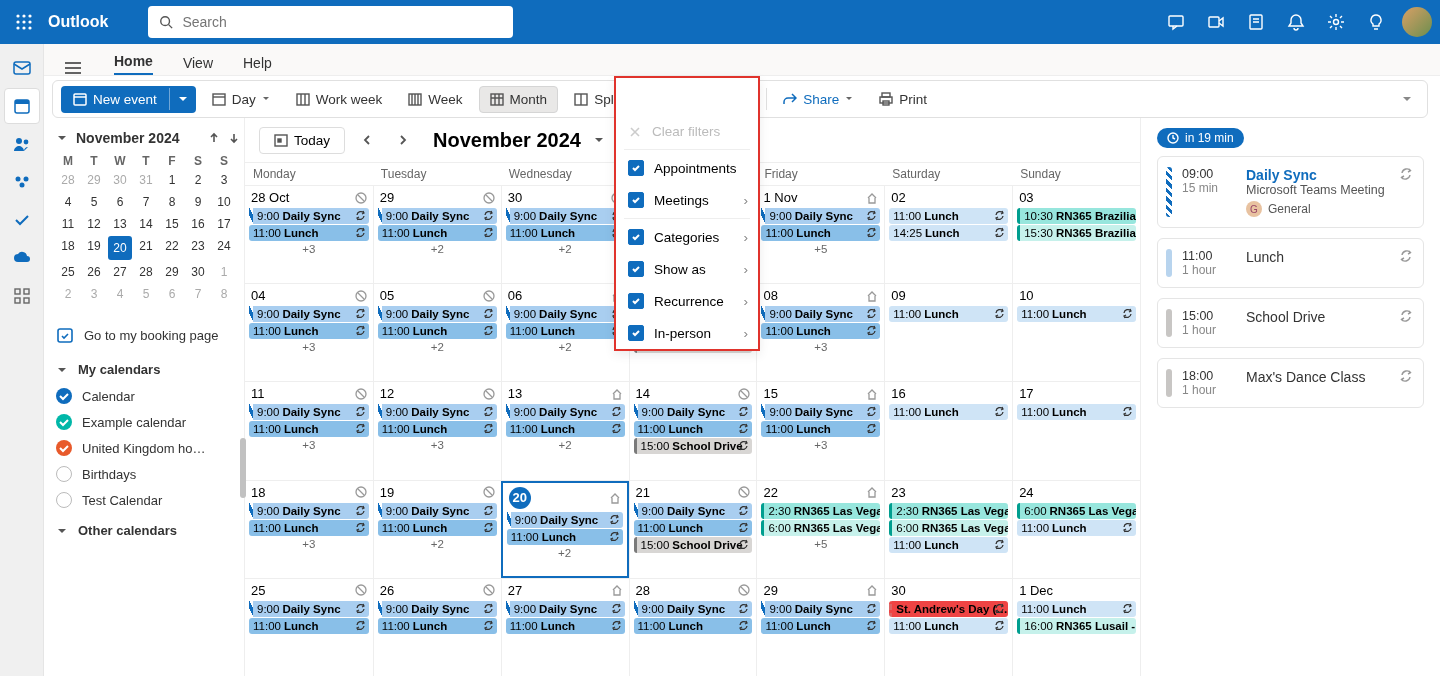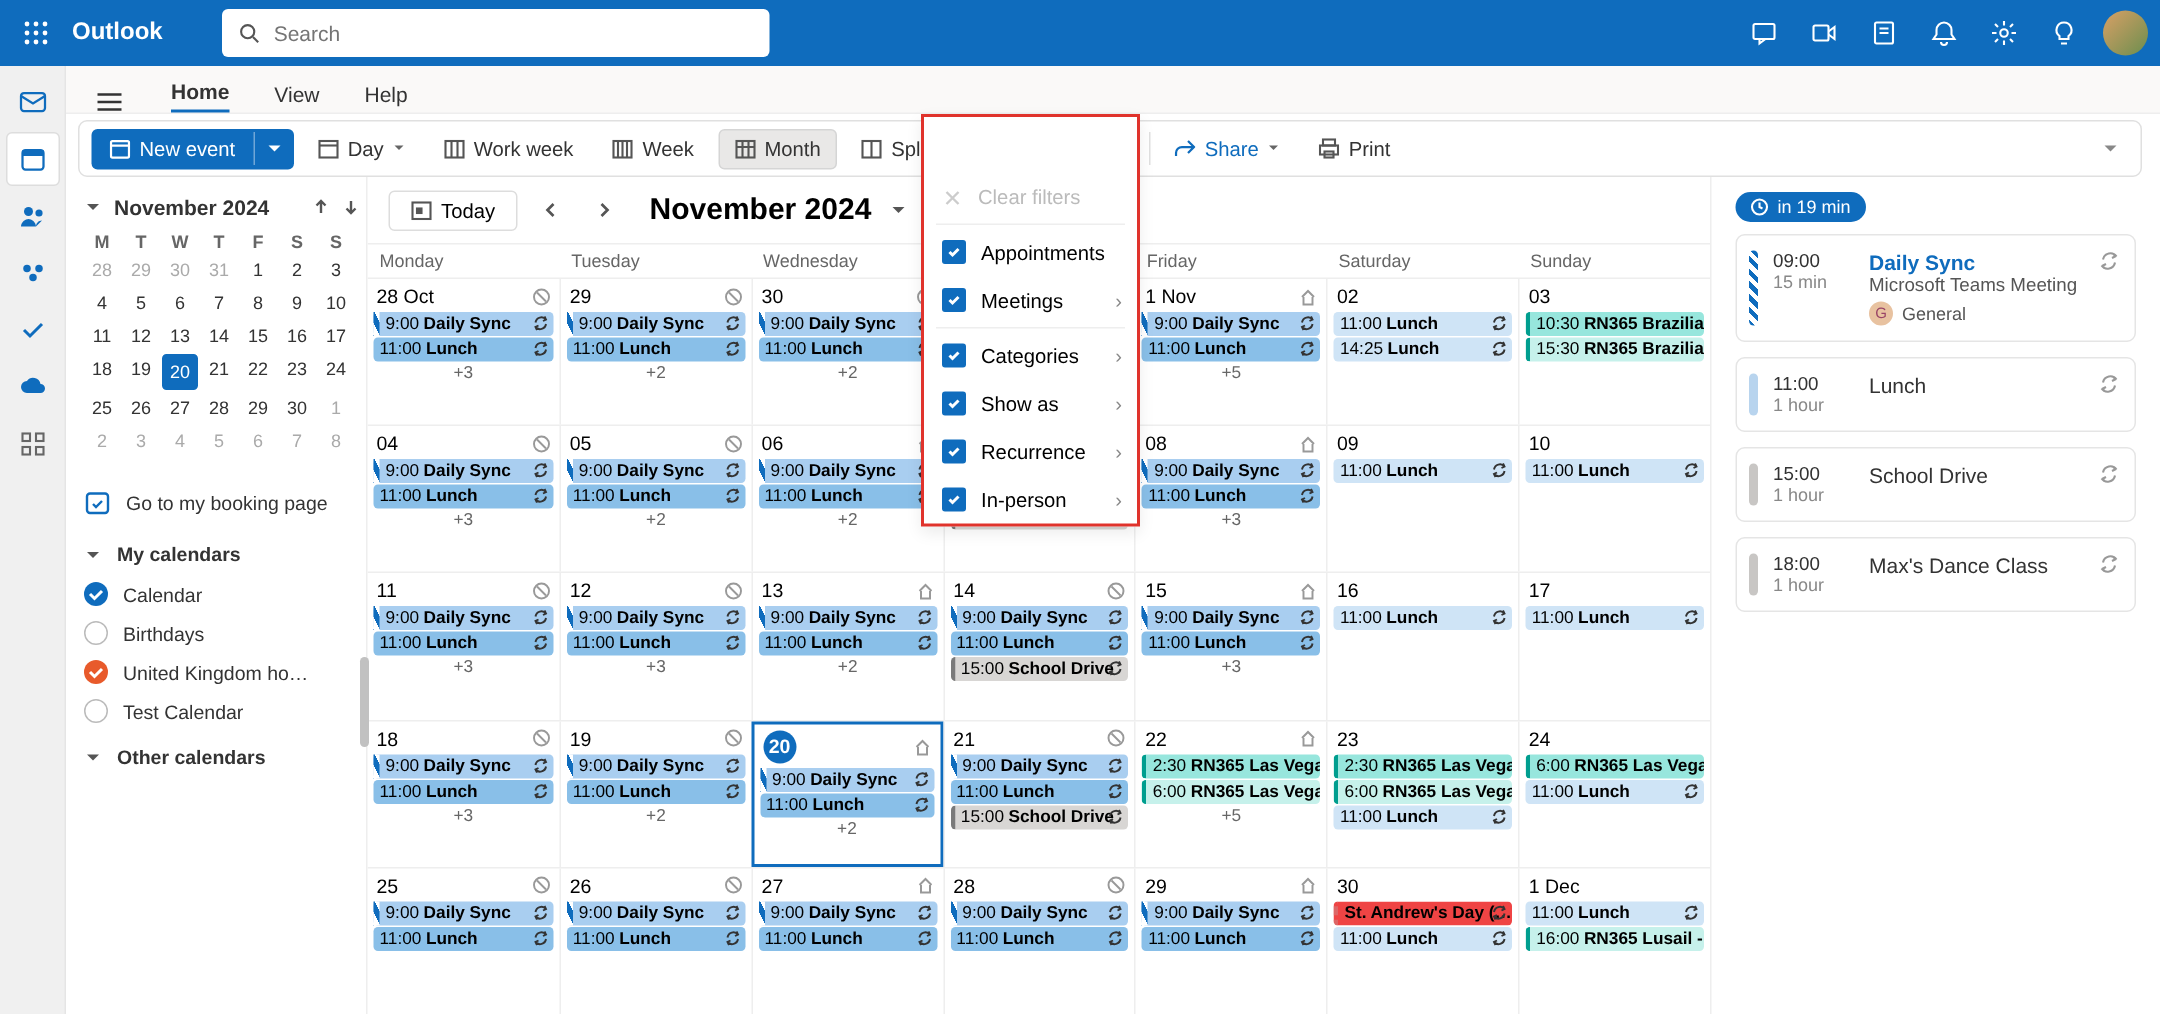--- a/index.html
+++ b/index.html
@@ -421,30 +421,38 @@
     <div id="cal-list">
         <div class="cal-row">
           <span class="cal-dot" style="background: rgb(15, 108, 189); border: none;">
             <svg width="16" height="16" viewBox="0 0 16 16">
               <path d="M4 8l3 3 5-5" stroke="#fff" stroke-width="2" fill="none"></path>
             </svg>
           </span>
           <span>Calendar</span>
         </div>
         <div class="cal-row">
-          <span class="cal-dot"></span>
-          <span>Birthdays</span>
+          <span class="cal-dot" style="background: rgb(0, 183, 168); border: none;">
+            <svg width="16" height="16" viewBox="0 0 16 16">
+              <path d="M4 8l3 3 5-5" stroke="#fff" stroke-width="2" fill="none"></path>
+            </svg>
+          </span>
+          <span>Example calendar</span>
         </div>
         <div class="cal-row">
           <span class="cal-dot" style="background: rgb(232, 90, 43); border: none;">
             <svg width="16" height="16" viewBox="0 0 16 16">
               <path d="M4 8l3 3 5-5" stroke="#fff" stroke-width="2" fill="none"></path>
             </svg>
           </span>
           <span>United Kingdom ho…</span>
+        </div>
+        <div class="cal-row">
+          <span class="cal-dot"></span>
+          <span>Birthdays</span>
         </div>
         <div class="cal-row">
           <span class="cal-dot"></span>
           <span>Test Calendar</span>
         </div>
       </div>
 
     <div class="side-section">
       <svg width="12" height="12" fill="#555">
           <path d="M2 4l4 4 4-4z"></path>

